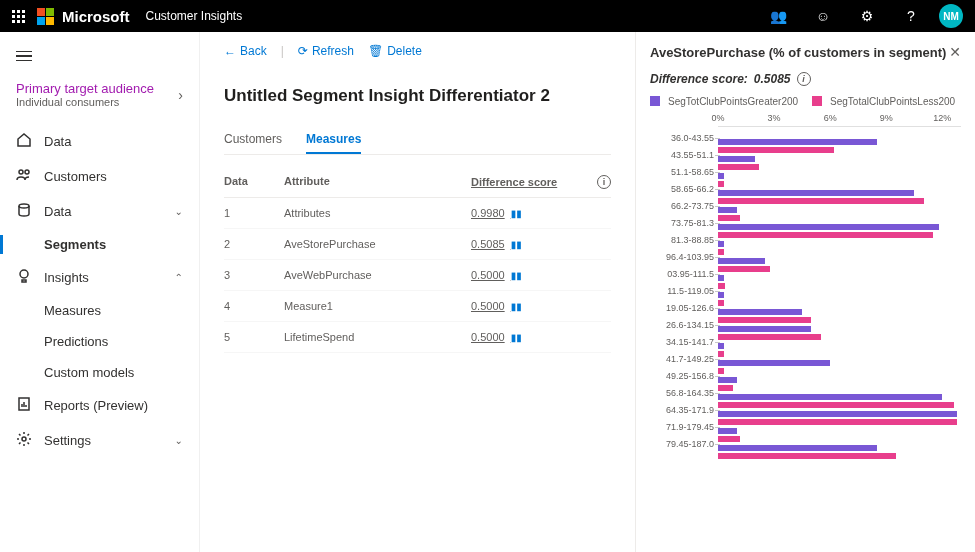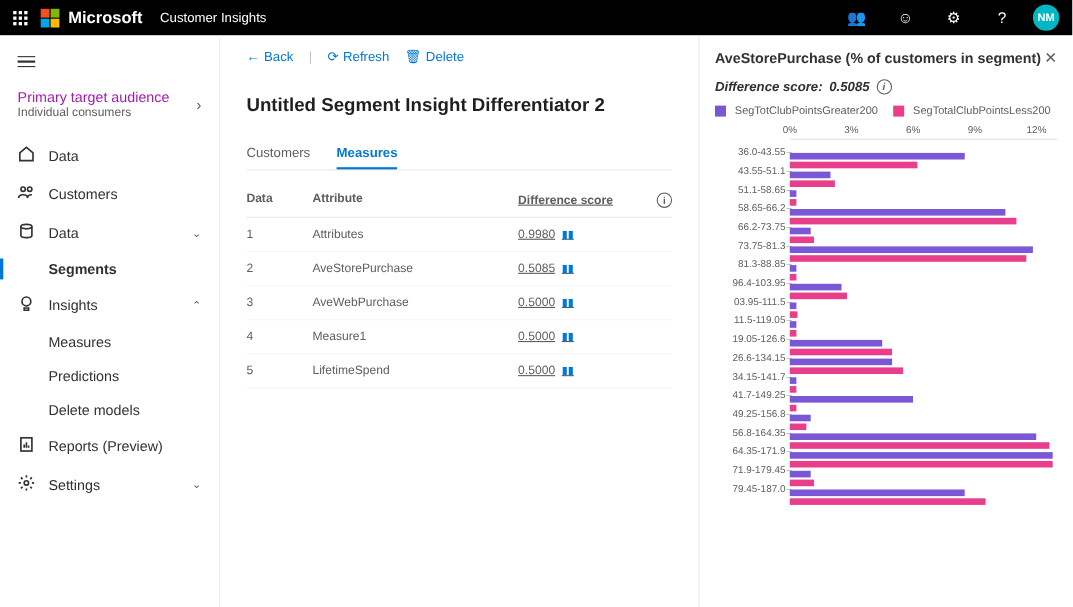--- a/index.html
+++ b/index.html
@@ -145,21 +145,21 @@
           <span>Insights</span>
           <span class="expand">⌃</span>
         </div>
         <div class="navitem sub">
           <span>Measures</span>
         </div>
         <div class="navitem sub">
           <span>Predictions</span>
         </div>
         <div class="navitem sub">
-          <span>Delete models</span>
+          <span>Custom models</span>
         </div>
         <div class="navitem">
           <span class="icon"><svg class="icon-svg" viewBox="0 0 16 16">
               <rect x="3" y="2" width="10" height="12"></rect>
               <path d="M6 8v3M8 6v5M10 9v2"></path>
             </svg></span>
           <span>Reports (Preview)</span>
         </div>
         <div class="navitem">
           <span class="icon"><svg class="icon-svg" viewBox="0 0 16 16">

